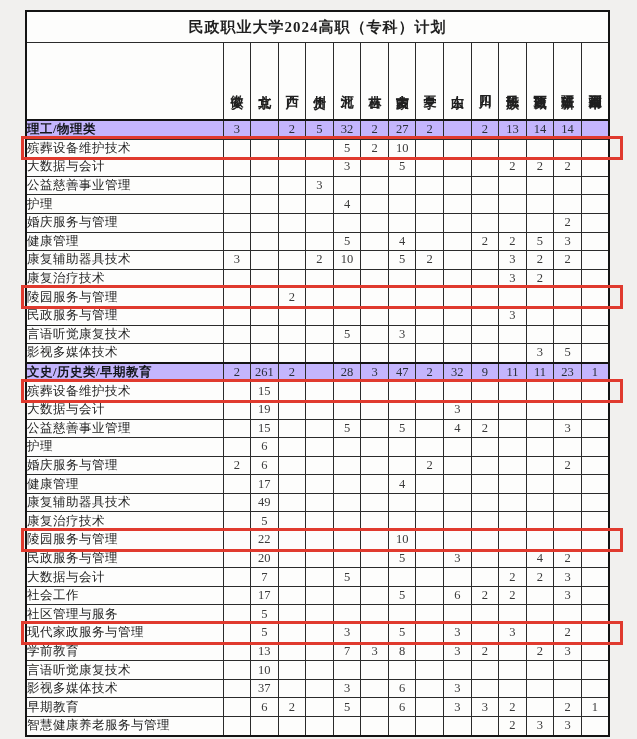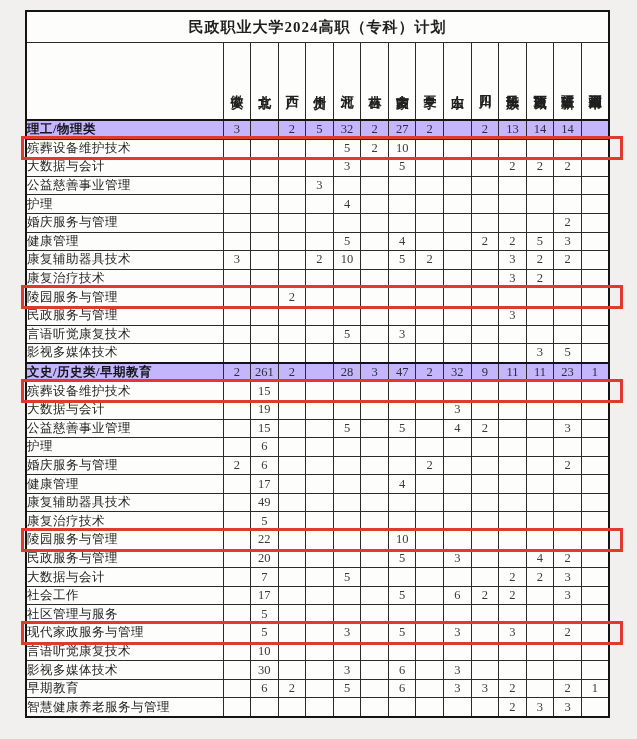--- a/index.html
+++ b/index.html
@@ -590,40 +590,57 @@
           <td class="num-cell">5</td>
           <td class="num-cell"></td>
           <td class="num-cell">3</td>
           <td class="num-cell"></td>
           <td class="num-cell">3</td>
           <td class="num-cell"></td>
           <td class="num-cell">2</td>
           <td class="num-cell"></td>
         </tr>
         <tr class="data-row">
+          <td class="name-cell">学前教育</td>
+          <td class="num-cell"></td>
+          <td class="num-cell">13</td>
+          <td class="num-cell"></td>
+          <td class="num-cell"></td>
+          <td class="num-cell">7</td>
+          <td class="num-cell">3</td>
+          <td class="num-cell">8</td>
+          <td class="num-cell"></td>
+          <td class="num-cell">3</td>
+          <td class="num-cell">2</td>
+          <td class="num-cell"></td>
+          <td class="num-cell">2</td>
+          <td class="num-cell">3</td>
+          <td class="num-cell"></td>
+        </tr>
+        <tr class="data-row">
           <td class="name-cell">言语听觉康复技术</td>
           <td class="num-cell"></td>
           <td class="num-cell">10</td>
           <td class="num-cell"></td>
           <td class="num-cell"></td>
           <td class="num-cell"></td>
           <td class="num-cell"></td>
           <td class="num-cell"></td>
           <td class="num-cell"></td>
           <td class="num-cell"></td>
           <td class="num-cell"></td>
           <td class="num-cell"></td>
           <td class="num-cell"></td>
           <td class="num-cell"></td>
           <td class="num-cell"></td>
         </tr>
         <tr class="data-row">
           <td class="name-cell">影视多媒体技术</td>
           <td class="num-cell"></td>
-          <td class="num-cell">30</td>
+          <td class="num-cell">37</td>
           <td class="num-cell"></td>
           <td class="num-cell"></td>
           <td class="num-cell">3</td>
           <td class="num-cell"></td>
           <td class="num-cell">6</td>
           <td class="num-cell"></td>
           <td class="num-cell">3</td>
           <td class="num-cell"></td>
           <td class="num-cell"></td>
           <td class="num-cell"></td>

